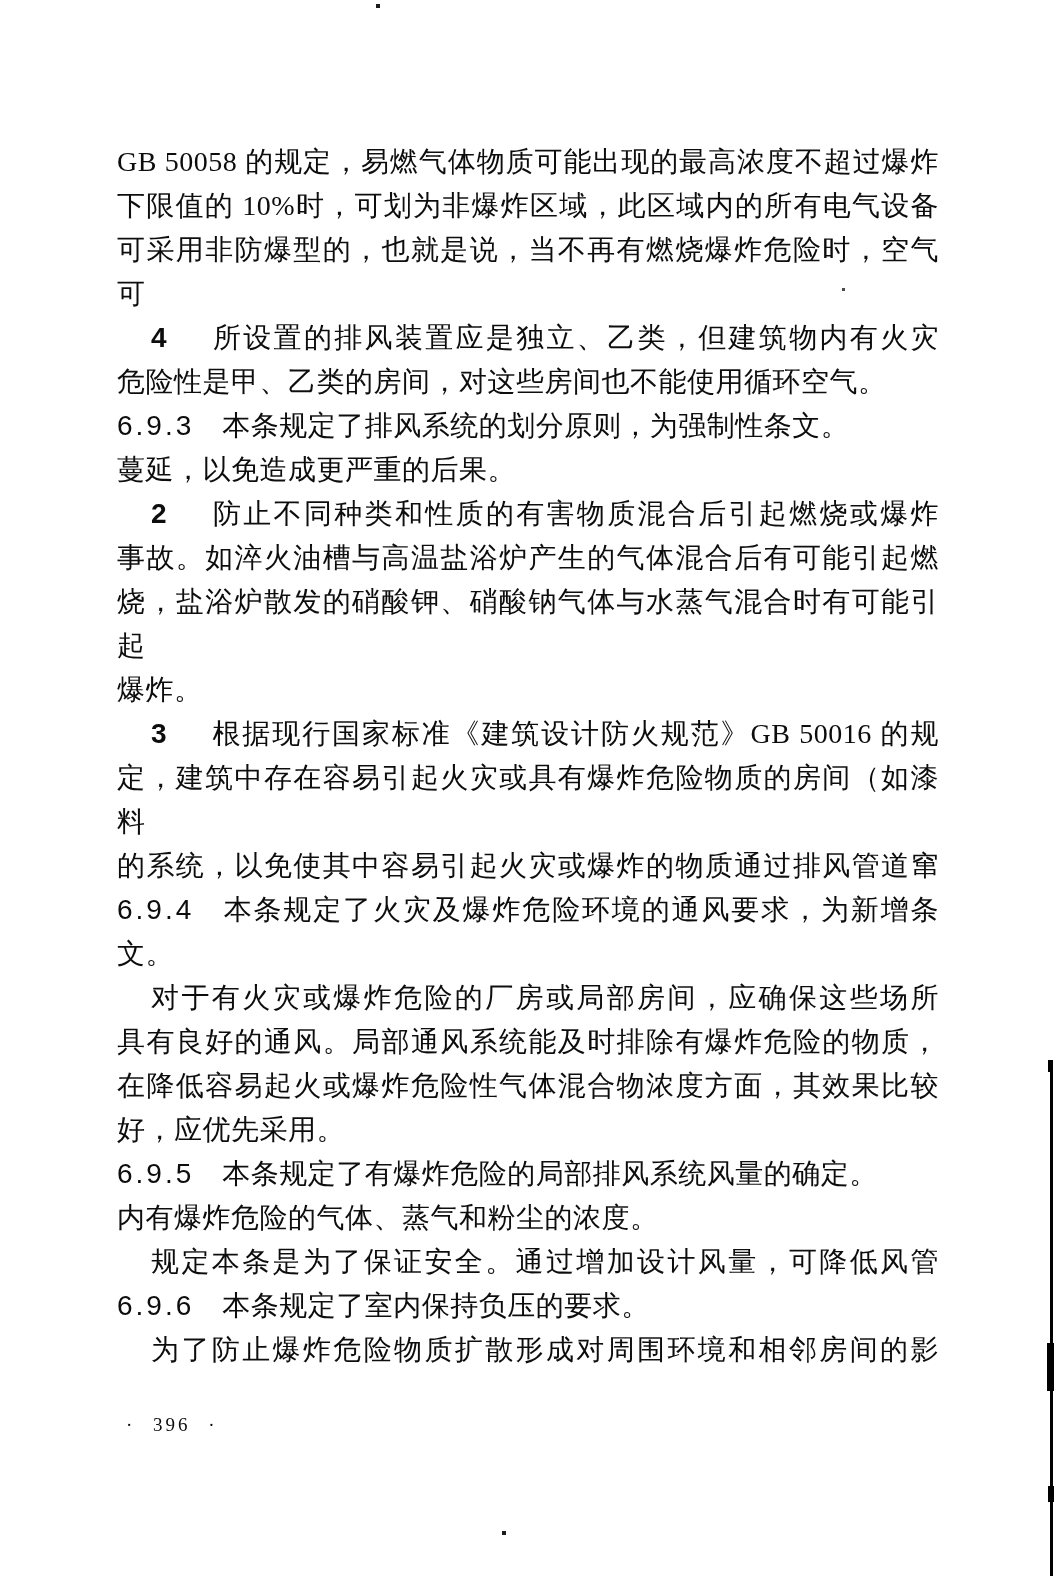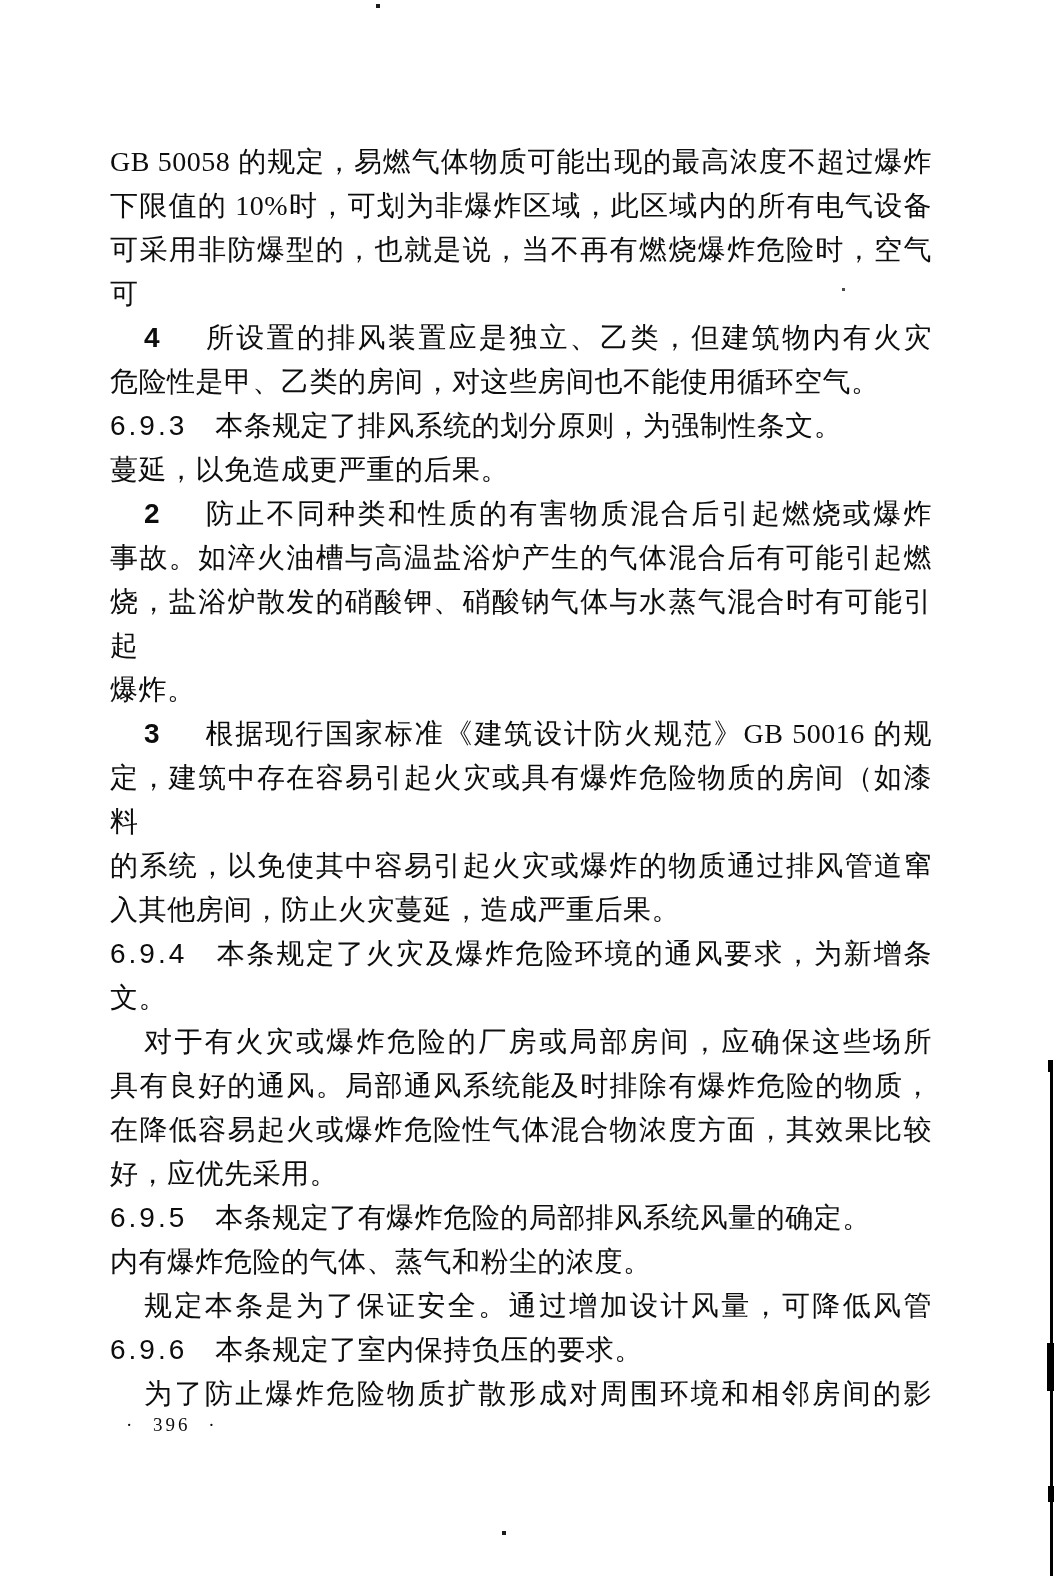--- a/index.html
+++ b/index.html
@@ -11,21 +11,21 @@
     position: relative;
     width: 1054px;
     height: 1576px;
     background: #ffffff;
     overflow: hidden;
     font-family: "Liberation Serif", "DejaVu Serif", serif;
     color: #0d0d0d;
   }
   .text-column {
     position: absolute;
-    left: 110px;
+    left: 117px;
     top: 140px;
     width: 822px;
   }
   .line {
     font-size: 28px;
     line-height: 44px;
     white-space: nowrap;
     text-align: left;
     letter-spacing: 0.5px;
   }
@@ -103,21 +103,20 @@
       <div class="line"><span>危险性是甲、乙类的房间，对这些房间也不能使用循环空气。</span></div>
       <div class="line"><span class="sec-num">6.9.3</span><span>本条规定了排风系统的划分原则，为强制性条文。</span></div>
       <div class="line"><span>蔓延，以免造成更严重的后果。</span></div>
       <div class="line justify indent"><span class="item-num">2</span><span>防止不同种类和性质的有害物质混合后引起燃烧或爆炸</span></div>
       <div class="line justify"><span>事故。如淬火油槽与高温盐浴炉产生的气体混合后有可能引起燃</span></div>
       <div class="line justify"><span>烧，盐浴炉散发的硝酸钾、硝酸钠气体与水蒸气混合时有可能引起</span></div>
       <div class="line"><span>爆炸。</span></div>
       <div class="line justify indent"><span class="item-num">3</span><span>根据现行国家标准《建筑设计防火规范》GB 50016 的规</span></div>
       <div class="line justify"><span>定，建筑中存在容易引起火灾或具有爆炸危险物质的房间（如漆料</span></div>
       <div class="line justify"><span>的系统，以免使其中容易引起火灾或爆炸的物质通过排风管道窜</span></div>
-      <div class="line"><span>入其他房间，防止火灾蔓延，造成严重后果。</span></div>
       <div class="line justify"><span class="sec-num">6.9.4</span><span>本条规定了火灾及爆炸危险环境的通风要求，为新增条</span></div>
       <div class="line"><span>文。</span></div>
       <div class="line justify indent"><span>对于有火灾或爆炸危险的厂房或局部房间，应确保这些场所</span></div>
       <div class="line justify"><span>具有良好的通风。局部通风系统能及时排除有爆炸危险的物质，</span></div>
       <div class="line justify"><span>在降低容易起火或爆炸危险性气体混合物浓度方面，其效果比较</span></div>
       <div class="line"><span>好，应优先采用。</span></div>
       <div class="line"><span class="sec-num">6.9.5</span><span>本条规定了有爆炸危险的局部排风系统风量的确定。</span></div>
       <div class="line"><span>内有爆炸危险的气体、蒸气和粉尘的浓度。</span></div>
       <div class="line justify indent"><span>规定本条是为了保证安全。通过增加设计风量，可降低风管</span></div>
       <div class="line"><span class="sec-num">6.9.6</span><span>本条规定了室内保持负压的要求。</span></div>

